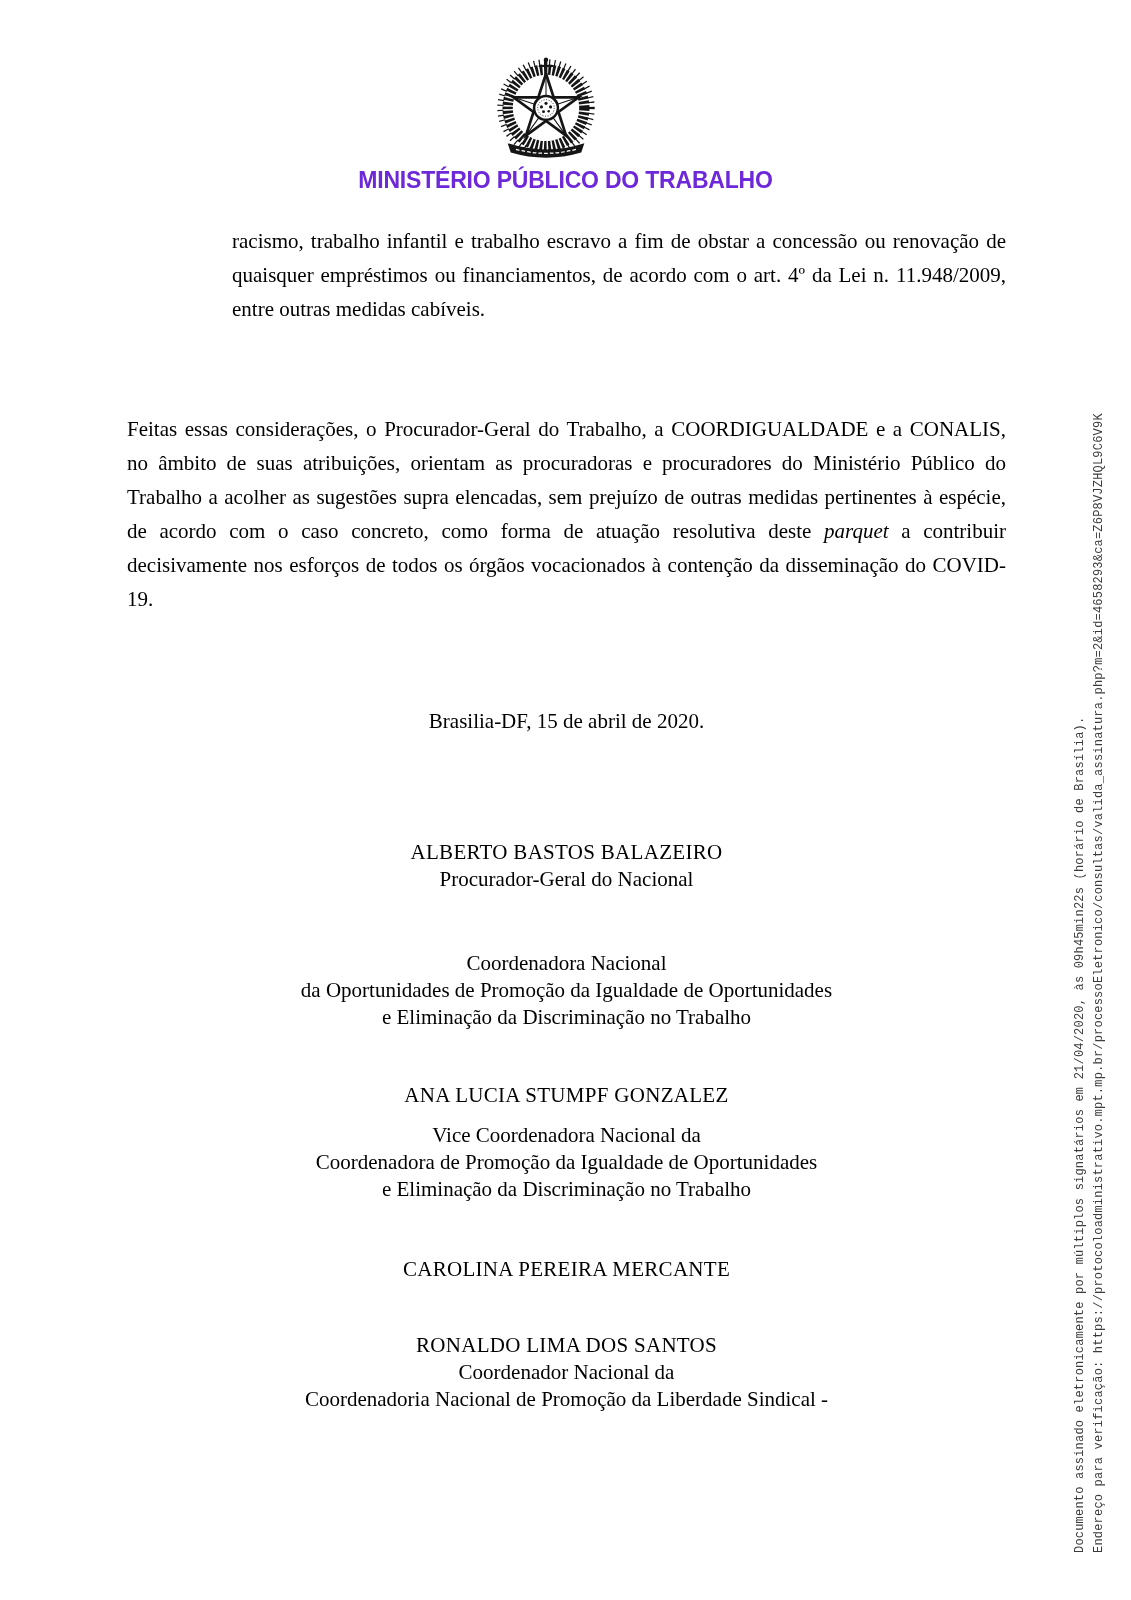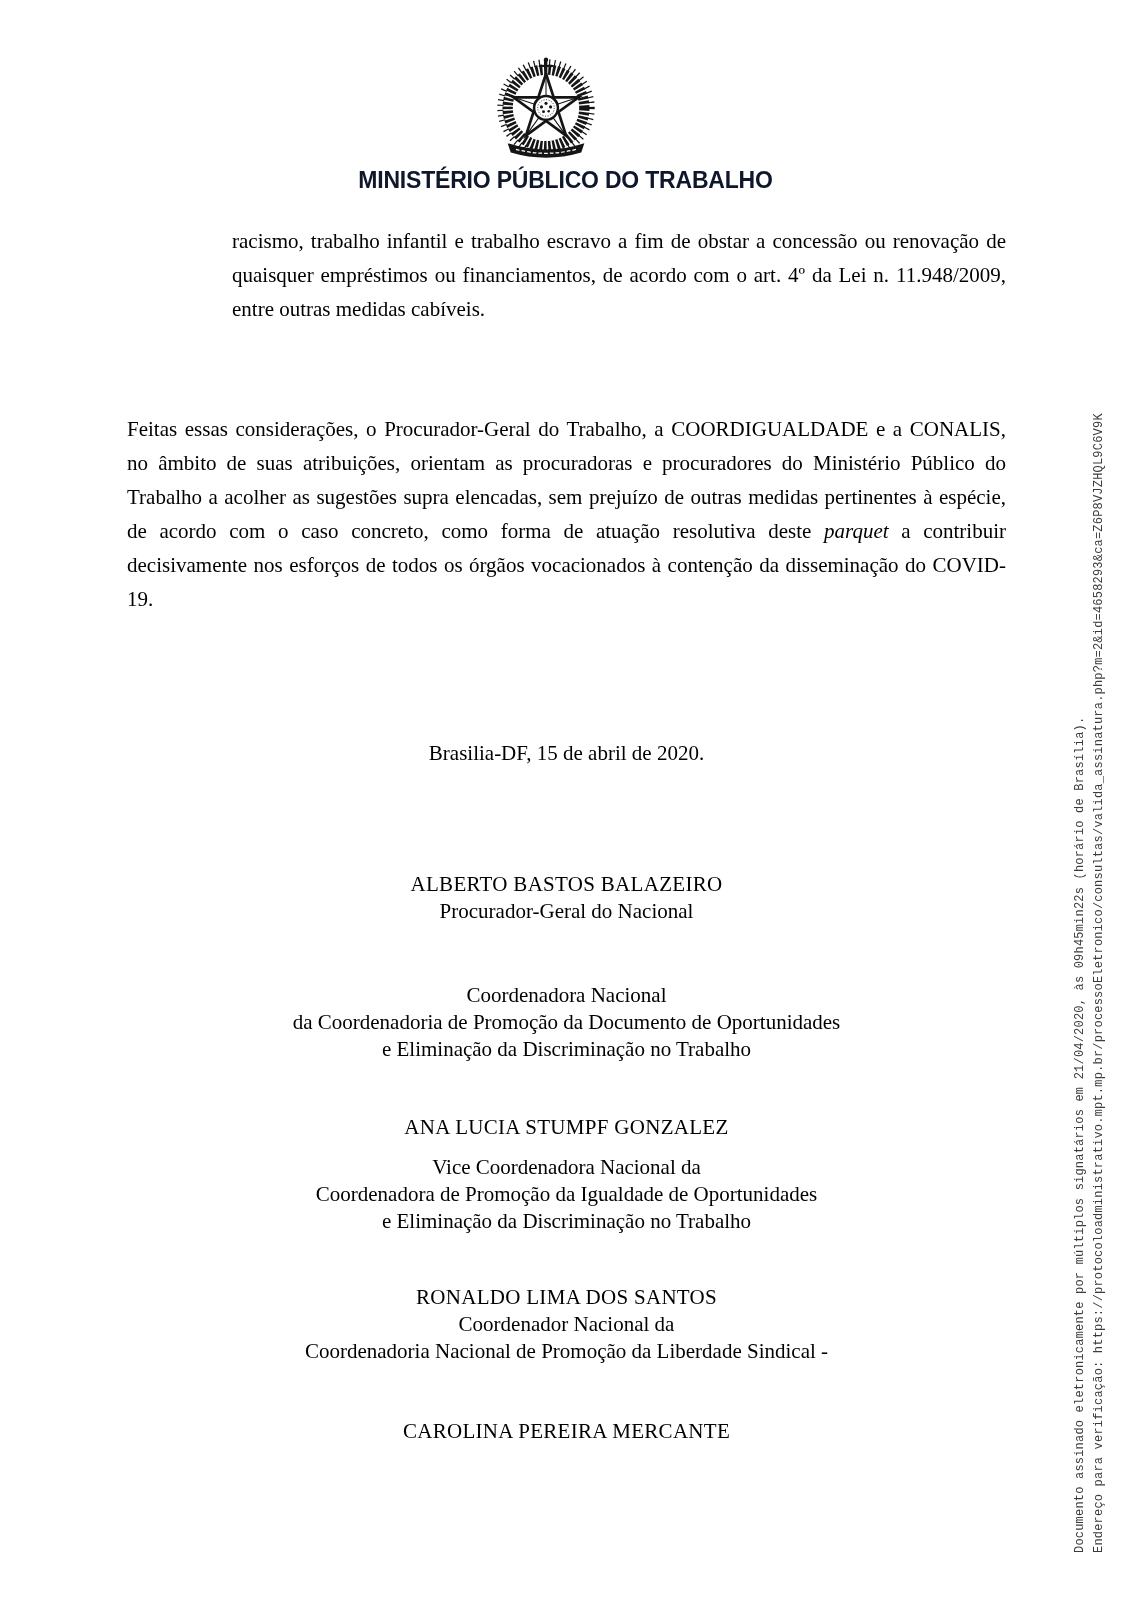--- a/index.html
+++ b/index.html
@@ -12,31 +12,31 @@
   }
   .page { position:absolute; inset:0; overflow:hidden; background:#fff; }
 
   .crest { position:absolute; left:489px; top:56px; width:114px; height:108px; }
 
   .title {
     position:absolute; top:167px; left:0; width:1131px; margin:0;
     text-align:center;
     font-family:"Liberation Sans", sans-serif;
     font-weight:700; font-size:23px; letter-spacing:-0.2px;
-    color:#0f172a;
+    color:#6d28d9;
   }
 
   .content { position:absolute; left:127px; top:224px; width:879px; }
 
   .para { margin:0; font-size:21px; line-height:34px; text-align:justify; }
   .para.indent { margin-left:105px; }
   .para.p2 { margin-top:86px; }
   .para em { font-style:italic; }
 
-  .dateline { margin:120px 0 0 0; font-size:21px; line-height:34px; text-align:center; }
+  .dateline { margin:88px 0 0 0; font-size:21px; line-height:34px; text-align:center; }
 
   .sig { text-align:center; }
   .sig-name { font-size:21px; line-height:28px; letter-spacing:0.3px; }
   .sig-roles { line-height:27px; font-size:21px; }
   .sig-roles.gap { margin-top:13px; }
   .sig.s1 { margin-top:100px; }
   .sig.s2 { margin-top:57px; }
   .sig.s3 { margin-top:50px; }
   .sig.s4 { margin-top:48px; }
   .sig.s5 { margin-top:52px; }
@@ -102,44 +102,44 @@
     <div class="sig s1">
       <div class="sig-name">ALBERTO BASTOS BALAZEIRO</div>
       <div class="sig-roles">
         <div>Procurador-Geral do Nacional</div>
       </div>
     </div>
 
     <div class="sig s2">
       <div class="sig-roles gap">
         <div>Coordenadora Nacional</div>
-        <div>da Coordenadoria de Promoção da Documento de Oportunidades</div>
+        <div>da Oportunidades de Promoção da Igualdade de Oportunidades</div>
         <div>e Eliminação da Discriminação no Trabalho</div>
       </div>
     </div>
 
     <div class="sig s3">
       <div class="sig-name">ANA LUCIA STUMPF GONZALEZ</div>
       <div class="sig-roles gap">
         <div>Vice Coordenadora Nacional da</div>
         <div>Coordenadora de Promoção da Igualdade de Oportunidades</div>
         <div>e Eliminação da Discriminação no Trabalho</div>
       </div>
     </div>
 
+    <div class="sig s5">
+      <div class="sig-name">CAROLINA PEREIRA MERCANTE</div>
+    </div>
+
     <div class="sig s4">
       <div class="sig-name">RONALDO LIMA DOS SANTOS</div>
       <div class="sig-roles">
         <div>Coordenador Nacional da</div>
         <div>Coordenadoria Nacional de Promoção da Liberdade Sindical -</div>
       </div>
-    </div>
-
-    <div class="sig s5">
-      <div class="sig-name">CAROLINA PEREIRA MERCANTE</div>
     </div>
 
   </div>
 
   <div class="stamp">
     <div>Documento assinado eletronicamente por múltiplos signatários em 21/04/2020, às 09h45min22s (horário de Brasília).</div>
     <div>Endereço para verificação: https://protocoloadministrativo.mpt.mp.br/processoEletronico/consultas/valida_assinatura.php?m=2&amp;id=4658293&amp;ca=Z6P8VJZHQL9C6V9K</div>
   </div>
 
 </div>

